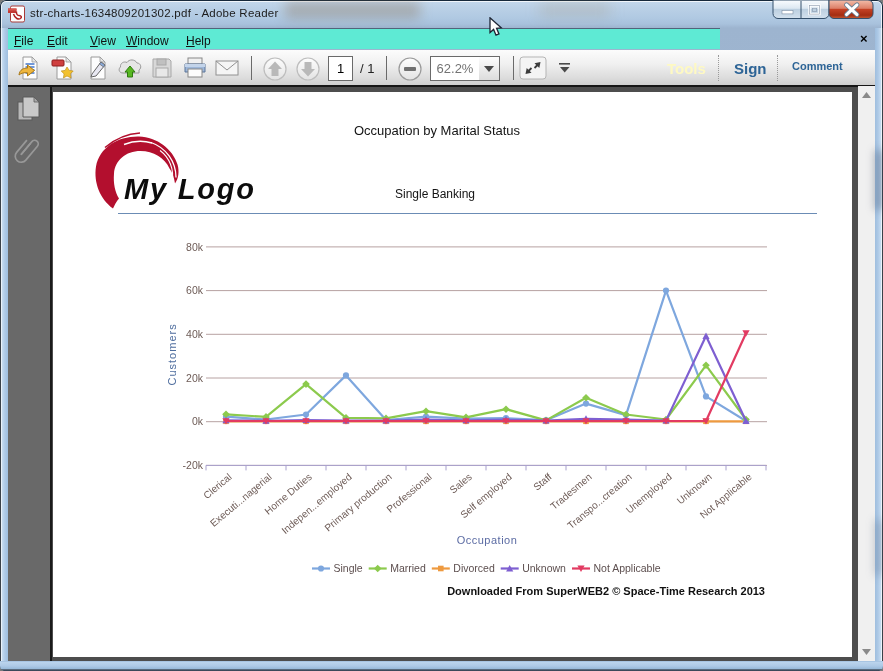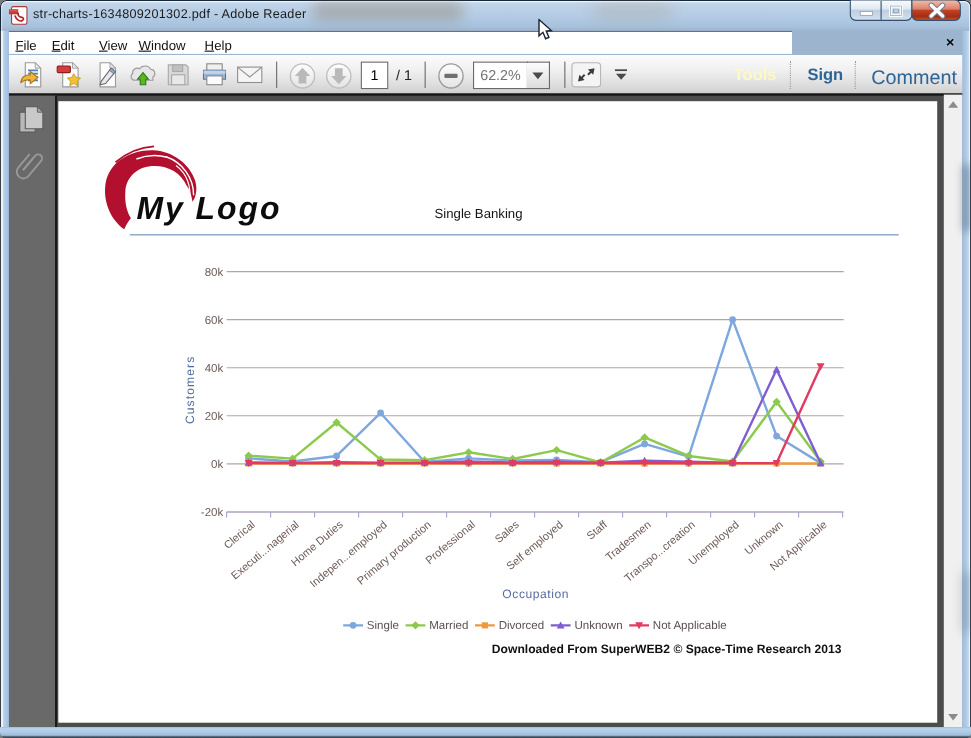--- a/index.html
+++ b/index.html
@@ -1,21 +1,21 @@
 <!DOCTYPE html>
 <html><head><meta charset="utf-8"><style>
 html,body{margin:0;padding:0;width:883px;height:671px;overflow:hidden;background:#7a7a7a;font-family:"Liberation Sans",sans-serif;}
 .abs{position:absolute;}
 #win{position:absolute;left:0;top:0;width:883px;height:671px;}
 
 #frame{position:absolute;left:0;top:0;width:883px;height:671px;border-radius:6px 6px 5px 5px;
  background:linear-gradient(180deg,#c4d8ec 0,#bad0e6 8px,#b0c9e2 18px,#a8c1dc 24px,#9db4cf 28px,#a9c3dd 100%);
  box-shadow:inset 0 0 0 1px #16283a, inset 0 0 0 2px rgba(255,255,255,.75);}
 #titletext{position:absolute;left:30px;top:7px;font-size:11.5px;letter-spacing:.25px;color:#1c1c1c;}
-#menubar{position:absolute;left:8px;top:28px;width:712px;height:21px;background:#ffffff;border-top:1px solid #52647a;box-sizing:border-box;}
+#menubar{position:absolute;left:8px;top:28px;width:712px;height:21px;background:#5eead4;border-top:1px solid #52647a;box-sizing:border-box;}
 #menubar span{position:absolute;top:5px;font-size:12px;color:#111;}
 #menubar u{text-decoration:underline;}
 #toolbar{position:absolute;left:8px;top:50px;width:867px;height:35px;background:linear-gradient(180deg,#fcfcfc 0%,#f0f0f0 40%,#dcdcdc 80%,#cfcfcf 100%);border-bottom:1px solid #8a8a8a;}
 .tsep{position:absolute;top:56px;width:1px;height:24px;background:#6a6a6a;}
 #docarea{position:absolute;left:8px;top:85px;width:867px;height:576px;background:#4d4d4d;border-top:2px solid #161616;box-sizing:border-box;}
 #sidebar{position:absolute;left:8px;top:87px;width:42px;height:574px;background:#696969;border-right:2px solid #1a1a1a;}
 #page{position:absolute;left:53px;top:92px;width:799px;height:565px;background:#ffffff;}
 #scroll{position:absolute;left:858px;top:86px;width:17px;height:575px;background:#f0f0f0;}
 </style></head><body>
 <div id="win">
@@ -147,21 +147,21 @@
    <path d="M9 15.5 L12.5 12 M15.5 12 L19 8.5" stroke="#3c3c3c" stroke-width="1.8"></path>
    <path d="M21.5 6 l-6 1.2 4.8 4.8 z" fill="#3c3c3c"></path>
    <path d="M6.5 18 l6 -1.2 -4.8 -4.8 z" fill="#3c3c3c"></path>
  </svg>
  <svg class="abs" style="left:558px;top:62px" width="14" height="12" viewBox="0 0 14 12">
    <rect x="1" y="1" width="11" height="1.6" fill="#4a4a4a"></rect>
       <path d="M2 5 L11.5 5 L6.7 10.5 Z" fill="#4a4a4a"></path>
  </svg>
  <div class="abs" style="left:667px;top:60px;font-size:15px;font-weight:bold;color:#fef9c3">Tools</div>
  <div class="abs" style="left:734px;top:60px;font-size:15px;font-weight:bold;color:#2d6496">Sign</div>
- <div class="abs" style="left:792px;top:60px;font-size:18px;font-weight:normal;color:#2d6496">Comment</div>
+ <div class="abs" style="left:792px;top:60px;font-size:11px;font-weight:bold;color:#2d6496">Comment</div>
  <div class="abs" style="left:718px;top:55px;width:1px;height:26px;border-left:1px dotted #9a9a9a"></div>
  <div class="abs" style="left:777px;top:55px;width:1px;height:26px;border-left:1px dotted #9a9a9a"></div>
 
  <div id="docarea"></div>
  <div id="sidebar"></div>
  <svg class="abs" style="left:17px;top:96px" width="24" height="26" viewBox="0 0 24 26">
    <rect x="1" y="6" width="14" height="18" fill="#b8b8b8" stroke="#5a5a5a"></rect>
    <path d="M6 1 h11 l5 5 v15 h-16 z" fill="#c9c9c9" stroke="#5a5a5a"></path>
    <path d="M17 1 l5 5 h-5 z" fill="#a8a8a8" stroke="#5a5a5a" stroke-width=".8"></path>
  </svg>
@@ -174,20 +174,21 @@
  <div id="page"></div>
 
  <div id="scroll"></div>
  <svg class="abs" style="left:860px;top:90px" width="13" height="10" viewBox="0 0 13 10">
       <path d="M6.5 2 L11 8 L2 8 Z" fill="#8a8a8a"></path>
     </svg>
  <svg class="abs" style="left:860px;top:647px" width="13" height="10" viewBox="0 0 13 10">
       <path d="M6.5 8 L2 2 L11 2 Z" fill="#8a8a8a"></path>
     </svg>
 
+ <div class="abs" style="left:53px;top:123px;width:768px;text-align:center;font-size:13px;color:#141414">Occupation by Marital Status</div>
  <div class="abs" style="left:53px;top:187px;width:764px;text-align:center;font-size:12px;color:#141414">Single Banking</div>
  <div class="abs" style="left:118px;top:213px;width:699px;height:1px;background:#6b8cb5"></div>
  <svg style="position:absolute;left:88px;top:128px" width="180" height="84" viewBox="0 0 180 84">
 <g transform="translate(0 2.5)">
 <path d="M25 78 C12 68.5 5.5 52 8 36 C11.5 16.5 30.5 5.5 51 6 C69 6.5 85 19 89.5 34 C91.5 41 90.5 48 87 53 C86 46 84 41 81.5 38 C76.5 27 65.5 20.5 52.5 20.5 C37.5 20.5 27 30 26 43 C25.2 53 27 61.5 31 68 C28.5 71 26.5 74.5 25 78 Z" fill="#b30f2e"></path>
 <path d="M63 12 A37 37 0 0 1 88 47" stroke="#ffffff" stroke-width="1.3" fill="none"></path>
 <path d="M72 20 A31 31 0 0 1 84 51" stroke="#ffffff" stroke-width="1.1" fill="none"></path>
 <path d="M36 14 Q50 8.5 64 12.5" stroke="#ffffff" stroke-width="1.4" fill="none"></path>
 <path d="M17 17 Q33 3.5 52 2.5" stroke="#b30f2e" stroke-width="1.6" fill="none"></path>
 </g>

